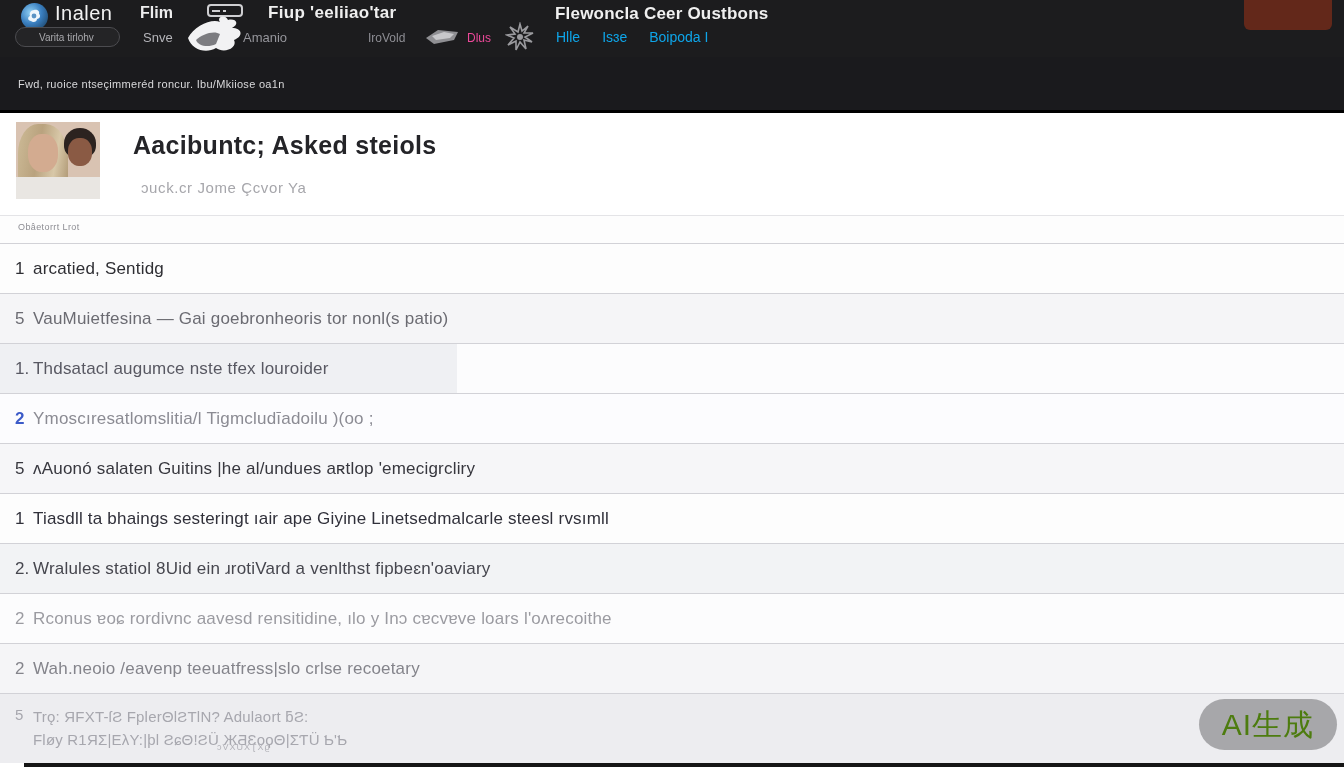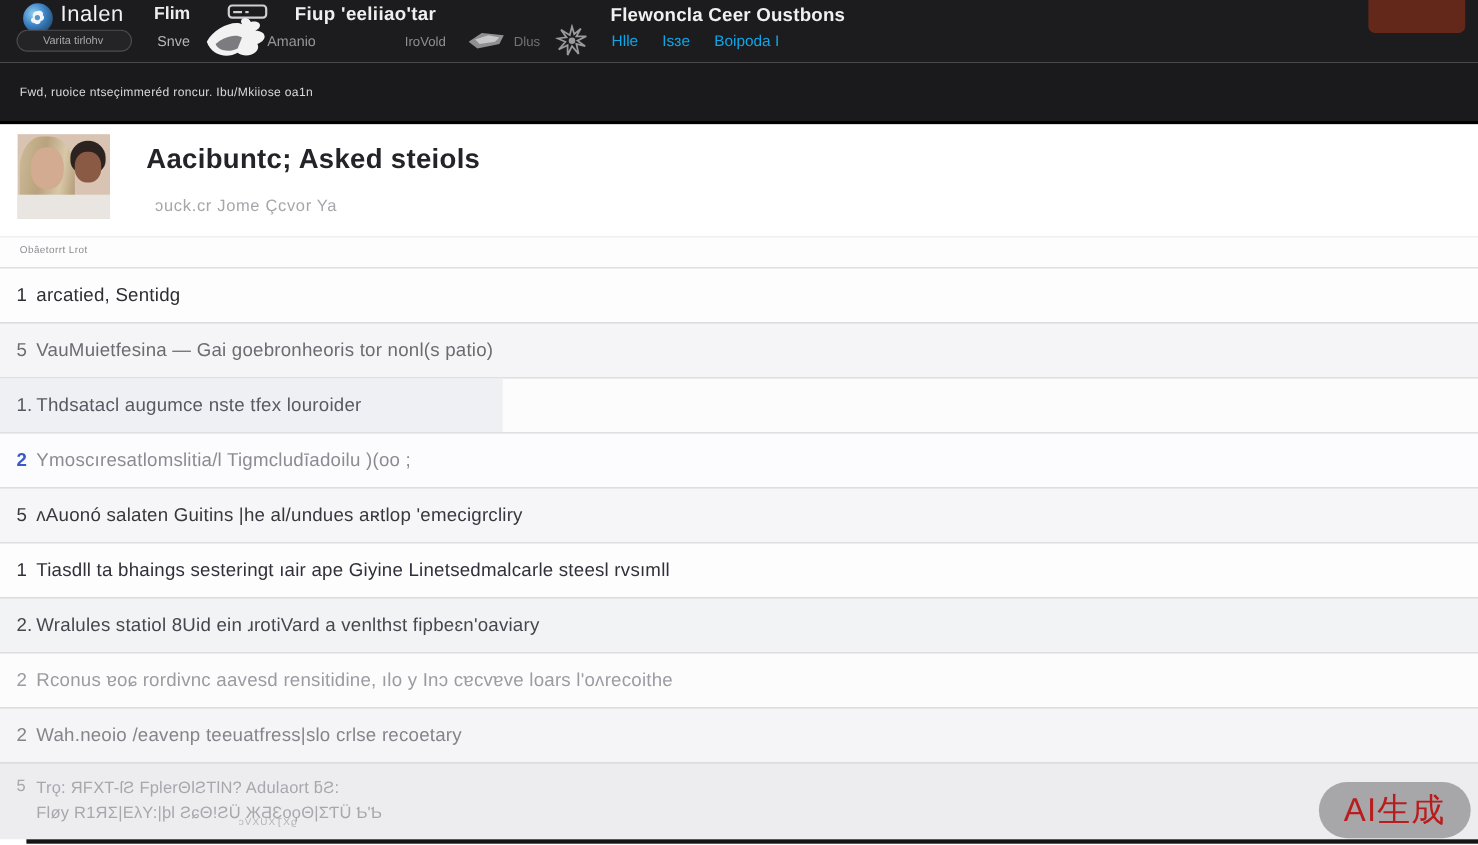--- a/index.html
+++ b/index.html
@@ -22,21 +22,21 @@
   .nav-snve { position:absolute; left:143px; top:30px; font-size:13px; color:#b5b5ba; }
   .nav-pill { position:absolute; left:207px; top:4px; width:36px; height:13px; border:2px solid #cfcfd2;
     border-radius:4px; display:flex; align-items:center; gap:3px; padding:0 3px; }
   .nav-pill i { display:block; width:8px; height:2px; background:#cfcfd2; }
   .nav-blob { position:absolute; left:186px; top:14px; }
   .nav-amanio { position:absolute; left:243px; top:30px; font-size:13px; color:#96969c; }
   .nav-center-title { position:absolute; left:268px; top:3px; font-size:17px; font-weight:700; color:#efefef; letter-spacing:0.3px; }
   .nav-c1 { position:absolute; left:296px; top:31px; font-size:12px; color:#8e8e94;margin-top:44px; }
   .nav-c2 { position:absolute; left:368px; top:31px; font-size:12px; color:#8e8e94; }
   .hand-icon { position:absolute; left:424px; top:26px; }
-  .nav-dlus { position:absolute; left:467px; top:31px; font-size:12px; color:#737373; }
+  .nav-dlus { position:absolute; left:467px; top:31px; font-size:12px; color:#ec4899; }
   .gear-icon { position:absolute; left:505px; top:22px; }
   .nav-right-title { position:absolute; left:555px; top:4px; font-size:17px; font-weight:700; color:#f0f0f0; letter-spacing:0.2px; }
   .nav-right-sub { position:absolute; left:556px; top:29px; display:flex; gap:22px; font-size:14px; color:#0ea5e9; }
   .nav-red-btn { position:absolute; left:1244px; top:0; width:88px; height:30px; background:#63281a;
     border:none; border-radius:0 0 6px 6px; cursor:pointer; }
 
   
   .subnav { position:absolute; left:0; top:57px; width:1344px; height:56px; background:#1a1a1d;
     border-bottom:3px solid #000; display:flex; align-items:center; }
   .subnav-text { margin-left:18px; font-size:11px; color:#d9d9db; letter-spacing:0.3px; }
@@ -76,22 +76,22 @@
   .r7 { background:#f2f3f5; color:#46464e; }
   .r8 { background:#fcfcfd; color:#9b9ba1; }
   .r9 { background:#f5f5f7; color:#84848b; }
   .r10 { background:#ededf0; color:#a7a7ae; height:70px; align-items:flex-start; padding-top:12px;
     font-size:15px; letter-spacing:1px; }
   .r10 .qlines { display:flex; flex-direction:column; gap:2px; line-height:21px; }
   .r10 .qsub { position:absolute; left:217px; top:48px; font-size:9px; letter-spacing:1px; color:#b3b3b9; }
   .bottom-strip { position:absolute; left:24px; top:763px; width:1320px; height:4px; background:#151515; }
 
   
-  .watermark { position:absolute; right:7px; bottom:6px; height:51px; padding:0 23px; border-radius:26px;
-    background:rgba(125,125,128,0.62); color:#b91c1c; font-size:30px; line-height:51px; letter-spacing:1px; }
+  .watermark { position:absolute; right:7px; bottom:18px; height:51px; padding:0 23px; border-radius:26px;
+    background:rgba(125,125,128,0.62); color:#4d7c0f; font-size:30px; line-height:51px; letter-spacing:1px; }
 </style>
 </head>
 <body>
 
 <div class="stage">
 
   <div class="navbar">
     <div class="logo-circle">
       <svg width="17" height="17" viewBox="0 0 17 17">
         <path d="M8 2 C11 1 14 3 13 6 C15 7 14 11 11 11 C11 14 7 15 5 13 C2 13 1 9 4 8 C3 5 5 2 8 2 Z" fill="#eef6fc"></path>

